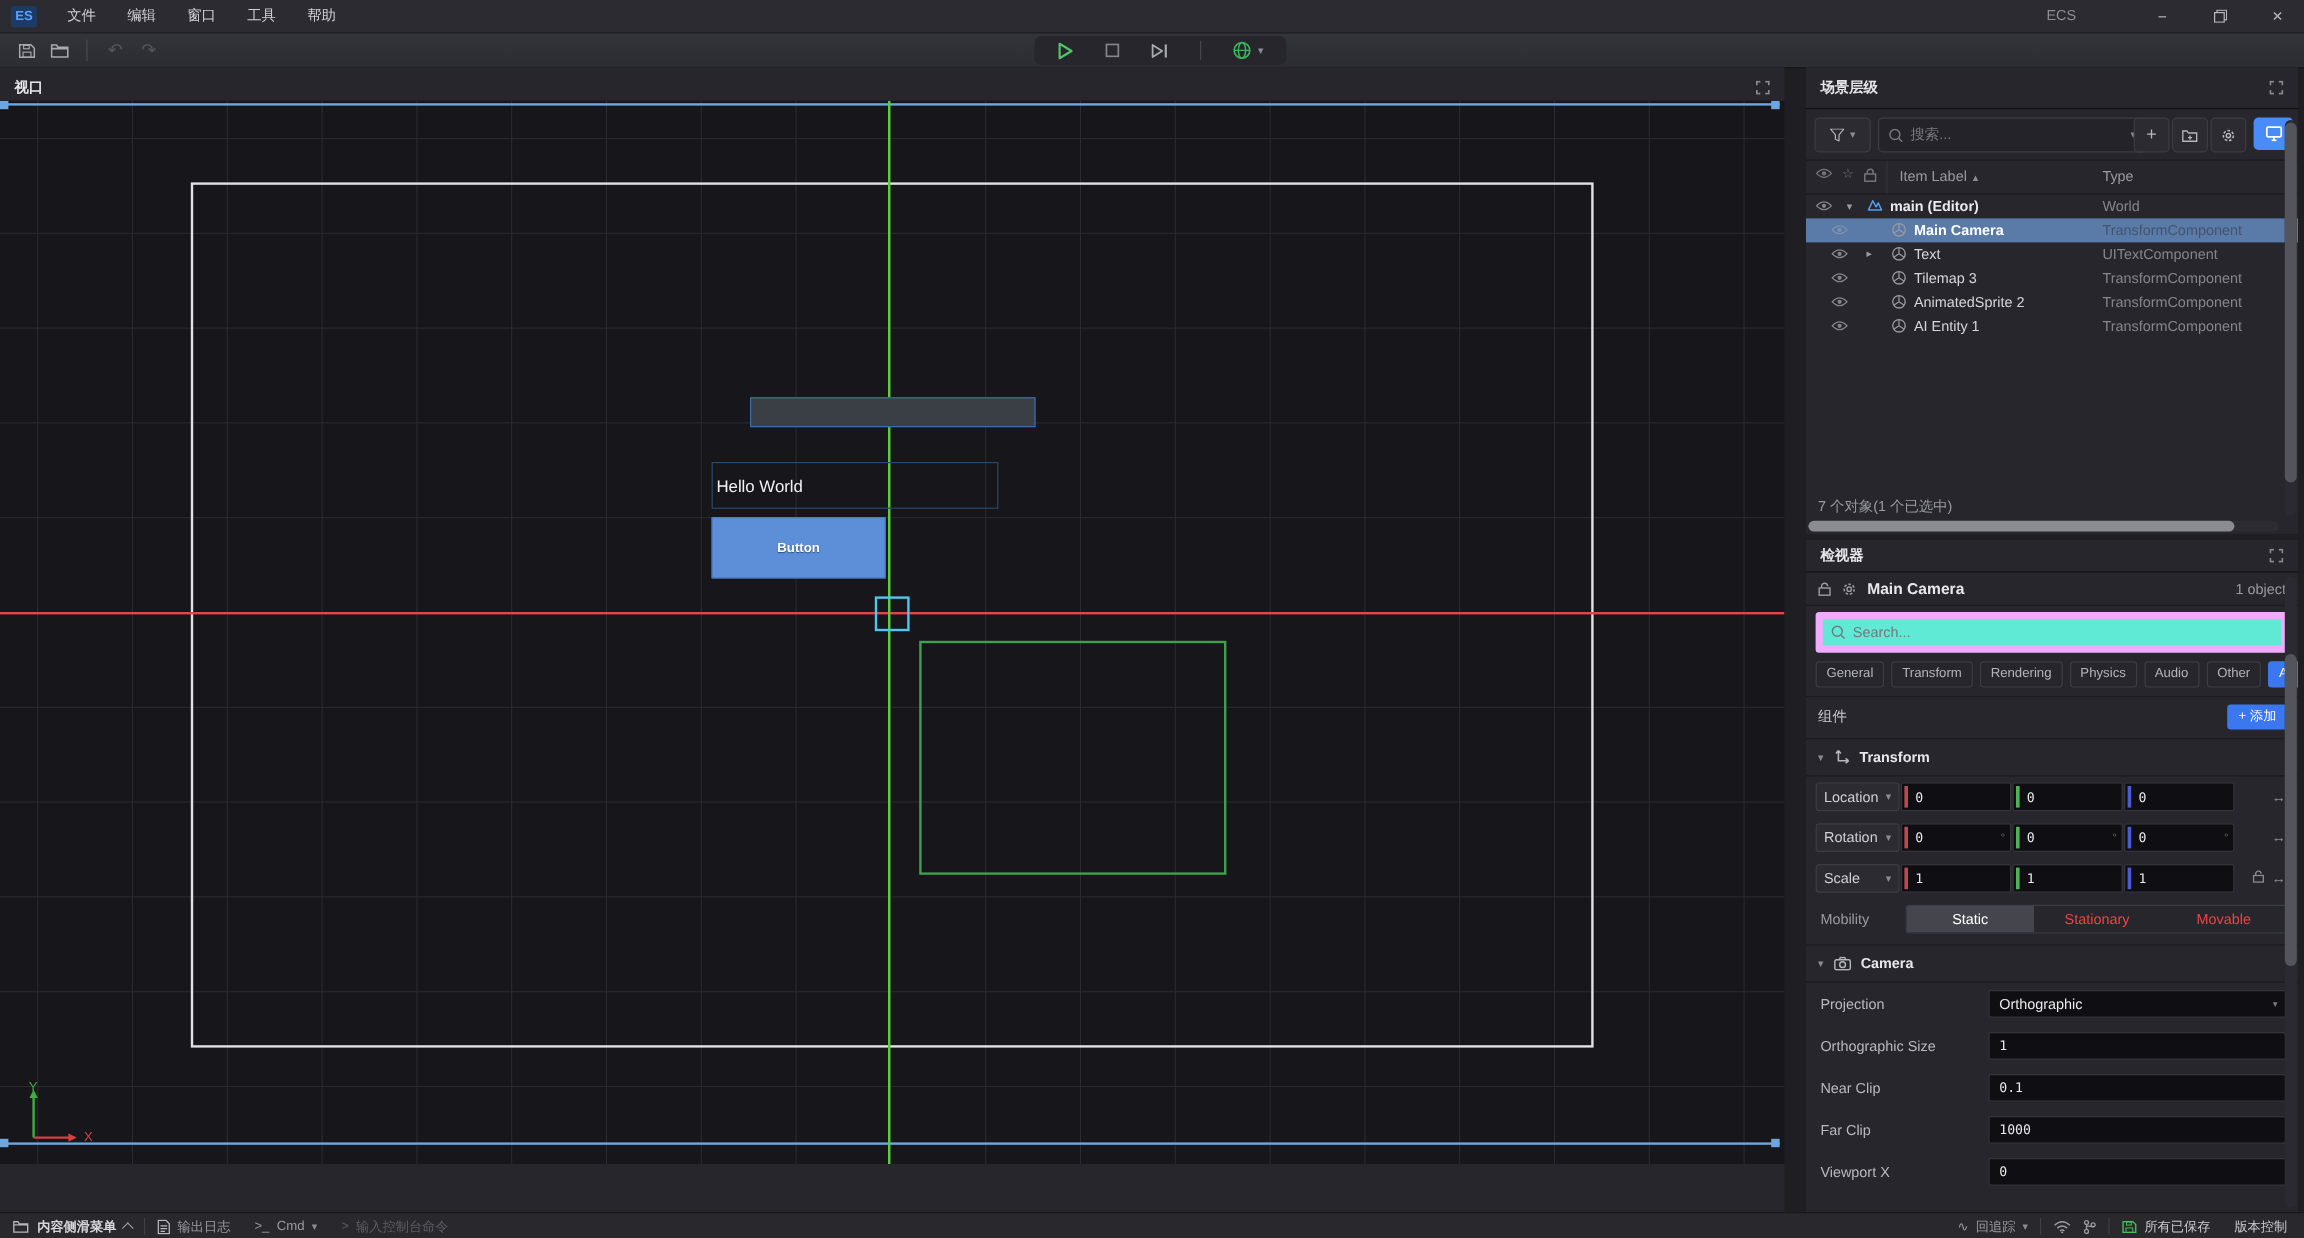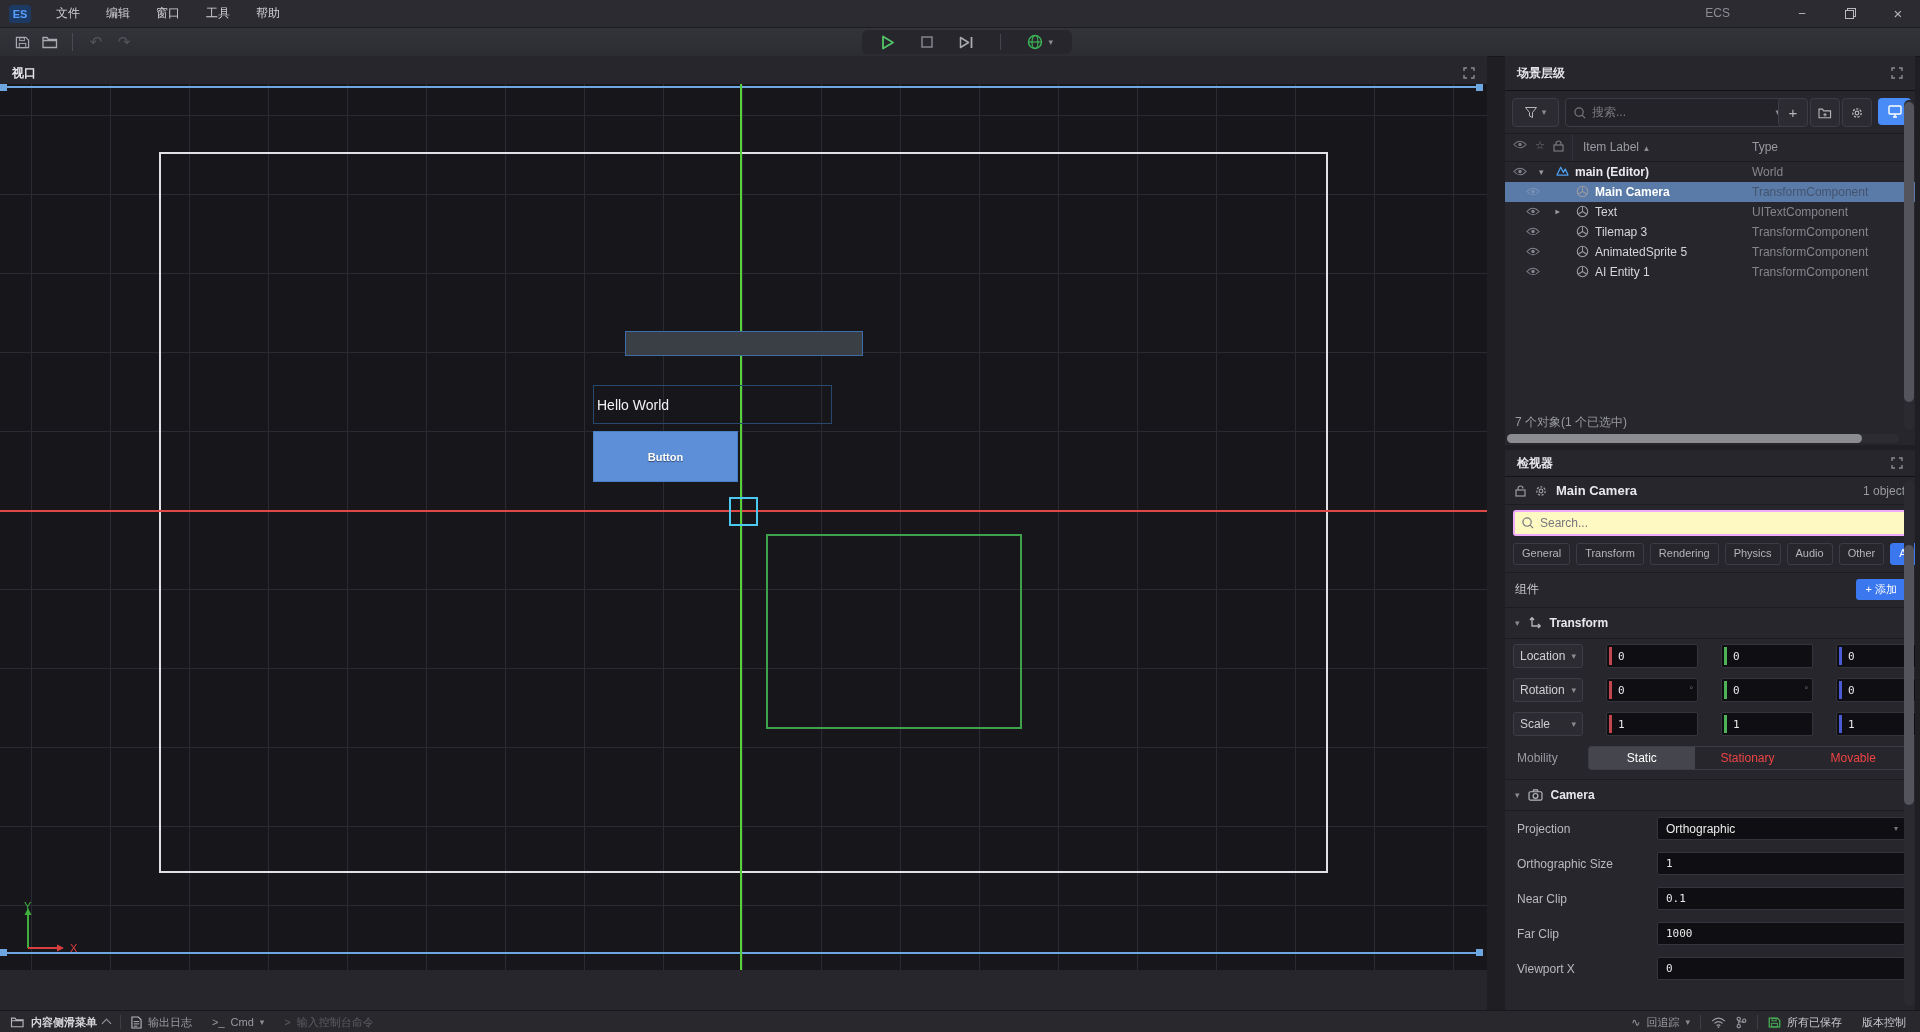--- a/index.html
+++ b/index.html
@@ -101,31 +101,31 @@
   #h-hscroll{position:absolute;left:2px;bottom:2px;width:392px;height:9px;border-radius:5px;background:#2c2c32}
   #h-hscroll .thumb{position:absolute;left:0;top:0;height:9px;width:355px;border-radius:5px;background:#8b8b92}
   .vscroll{position:absolute;right:1px;width:10px;border-radius:5px;background:#2a2a30}
   .vscroll .thumb{position:absolute;left:0;width:10px;border-radius:5px;background:#54545c}
 
   
   #inspector{left:1505px;top:450px;width:410px;height:560px;overflow:hidden}
   #insp-objrow{position:relative;height:27px;border-bottom:1px solid #1b1b20;display:flex;align-items:center;gap:8px;padding:0 10px}
   #insp-objrow .objname{font-weight:bold;color:#e8e8ec;font-size:13px}
   #insp-objrow .objcount{margin-left:auto;color:#9a9aa1}
-  #insp-search{margin:5px 8px 4px 8px;height:22px;border:2px solid #f0abfc;background:#fef9c3;border-radius:3px;
+  #insp-search{margin:5px 8px 4px 8px;height:22px;border:6px solid #f0abfc;background:#5eead4;border-radius:3px;
     display:flex;align-items:center;gap:6px;padding:0 7px;color:#77777e}
   #insp-tabs{display:flex;gap:6px;padding:3px 8px 7px 8px;border-bottom:1px solid #1b1b20}
   .tab{height:20px;line-height:18px;padding:0 8px;border:1px solid #3c3c44;border-radius:3px;color:#b4b4bb;font-size:11px;background:#26262c}
   .tab.active{background:#3b78ef;border-color:#3b78ef;color:#fff}
   #comp-row{display:flex;align-items:center;padding:6px 8px 7px 10px;border-bottom:1px solid #1b1b20}
   #comp-row .clabel{color:#c9c9cf}
   #add-btn{margin-left:auto;background:#3b78ef;color:#fff;border-radius:3px;height:21px;line-height:21px;padding:0 10px;font-size:11px}
   .sec-head{display:flex;align-items:center;gap:8px;padding:8px 10px;font-weight:bold;color:#e8e8ec;border-bottom:1px solid #1b1b20}
   .sec-head .chev{font-size:9px}
-  .t-row{display:grid;grid-template-columns:70px 92px 92px 92px 1fr;gap:23px;align-items:center;padding:5px 8px 5px 8px}
+  .t-row{display:grid;grid-template-columns:70px 92px 92px 92px 1fr;gap:1px;align-items:center;padding:5px 8px 5px 8px}
   .t-drop{height:22px;border:1px solid #3c3c44;background:#2b2b31;border-radius:3px;display:flex;align-items:center;
     justify-content:space-between;padding:0 6px;color:#cfcfd4}
   .num-input{height:22px;background:#0f0f13;border:1px solid #34343c;border-radius:2px;display:flex;align-items:center;position:relative;overflow:hidden}
   .num-input .bar{width:3px;align-self:stretch;margin:2px 0 2px 2px}
   .bar.r{background:#c0474d}.bar.g{background:#4eb357}.bar.b{background:#4b5bd6}
   .num-input .val{font-family:"DejaVu Sans Mono",monospace;font-size:11px;color:#eaeaea;padding-left:6px}
   .num-input .unit{position:absolute;right:4px;color:#77777e;font-size:9px}
   .t-tools{display:flex;gap:6px;justify-content:flex-end;color:#8b8b92;padding-right:2px}
   #mobility{display:grid;grid-template-columns:70px 1fr;gap:5px;align-items:center;padding:5px 8px 9px 8px}
   #mobility .mlabel{color:#9a9aa1;padding-left:4px}
@@ -476,21 +476,21 @@
             <path d="M1 5 Q8 -2.5 15 5 Q8 12.5 1 5 Z" fill="none" stroke="currentColor" stroke-width="1.2"></path>
             <circle cx="8" cy="5" r="2" fill="currentColor"></circle>
           </svg>
         </span>
       <span class="h-ticon">
           <svg width="13" height="13" viewBox="0 0 14 14">
             <circle cx="7" cy="7" r="5.6" fill="none" stroke="currentColor" stroke-width="1.2"></circle>
             <path d="M7 7 V1.6 M7 7 L2.3 10 M7 7 L11.7 10" stroke="currentColor" fill="none" stroke-width="1.1"></path>
           </svg>
         </span>
-      <span class="h-lbl">AnimatedSprite 5</span>
+      <span class="h-lbl">AnimatedSprite 2</span>
       <span class="h-type">TransformComponent</span>
     </div>
     <div class="h-row child">
       <span class="h-eye">
           <svg width="14" height="9" viewBox="0 0 16 10">
             <path d="M1 5 Q8 -2.5 15 5 Q8 12.5 1 5 Z" fill="none" stroke="currentColor" stroke-width="1.2"></path>
             <circle cx="8" cy="5" r="2" fill="currentColor"></circle>
           </svg>
         </span>
       <span class="h-ticon">

